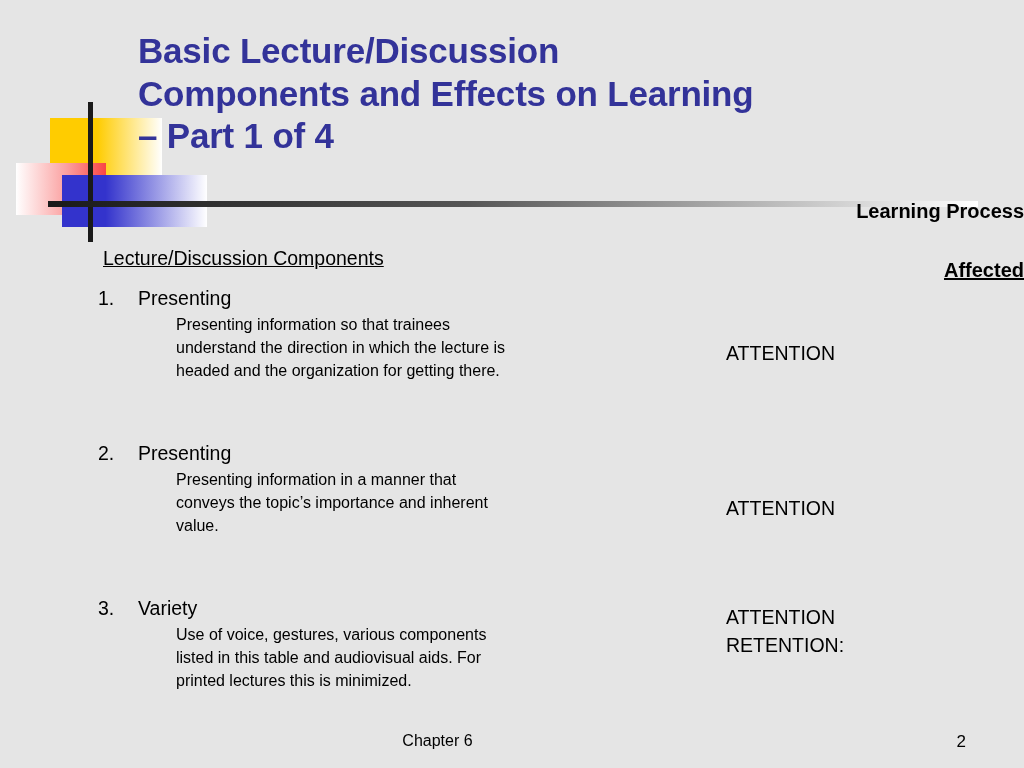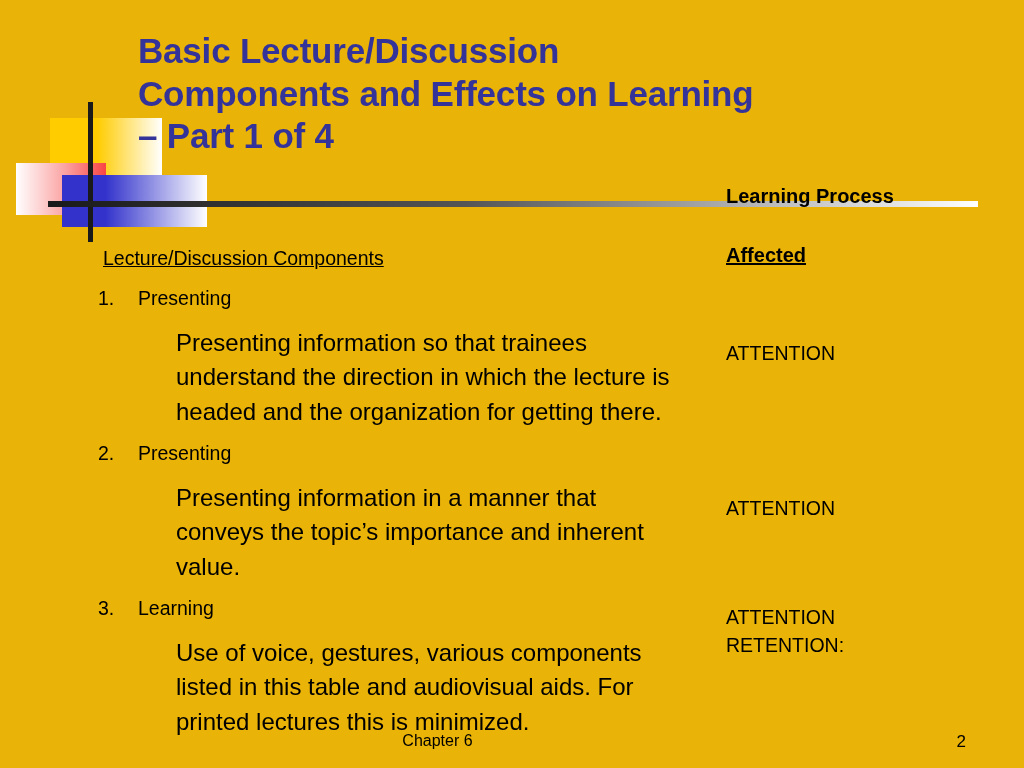--- a/index.html
+++ b/index.html
@@ -13,21 +13,21 @@
     height: 768px;
     overflow: hidden;
     font-family: "Liberation Sans", sans-serif;
     color: #000000;
   }
 
   #slide {
     position: relative;
     width: 1024px;
     height: 768px;
-    background: #eab308;
+    background: #e5e5e5;
   }
 
   
   #deco {
     position: absolute;
     left: 0;
     top: 90px;
     width: 260px;
     height: 150px;
     pointer-events: none;
@@ -84,23 +84,23 @@
     line-height: 1.22;
     color: #333399;
     letter-spacing: -0.2px;
   }
   #title .tline { display: block; white-space: nowrap; }
 
   
   #right-head {
     position: absolute;
     left: 726px;
-    top: 186px;
+    top: 201px;
     width: 298px;
-    text-align: left;
+    text-align: right;
     font-size: 20px;
     font-weight: bold;
     line-height: 1.0;
   }
   #right-head .lp {
     display: block;
     font-size: 20px;
     font-weight: bold;
   }
   #right-head .af {
@@ -147,22 +147,22 @@
     font-size: 19.5px;
     line-height: 1.2;
     white-space: nowrap;
   }
   .comp-num {
     display: inline-block;
     width: 40px;
   }
   .comp-desc {
     margin-left: 78px;
-    margin-top: 16px;
-    font-size: 24px;
+    margin-top: 4px;
+    font-size: 16px;
     line-height: 1.42;
     white-space: pre-line;
   }
 
   #row-0 { top: 287px; }
   #row-0 .right { top: 52px; }
   #row-1 { top: 442px; }
   #row-1 .right { top: 52px; }
   #row-2 { top: 597px; }
   #row-2 .right { top: 6px; }
@@ -230,21 +230,21 @@
       <div class="comp-desc">Presenting information in a manner that
 conveys the topic’s importance and inherent
 value.</div>
     </div>
     <div class="right">ATTENTION</div>
   </div>
 
   <div class="row" id="row-2">
     <div class="left">
       <div class="comp-head">
-        <span class="comp-num">3.</span><span>Learning</span>
+        <span class="comp-num">3.</span><span>Variety</span>
       </div>
       <div class="comp-desc">Use of voice, gestures, various components
 listed in this table and audiovisual aids. For
 printed lectures this is minimized.</div>
     </div>
     <div class="right"><span>ATTENTION
 RETENTION:</span></div>
   </div>
 
   <div id="footer-chapter">Chapter 6</div>

